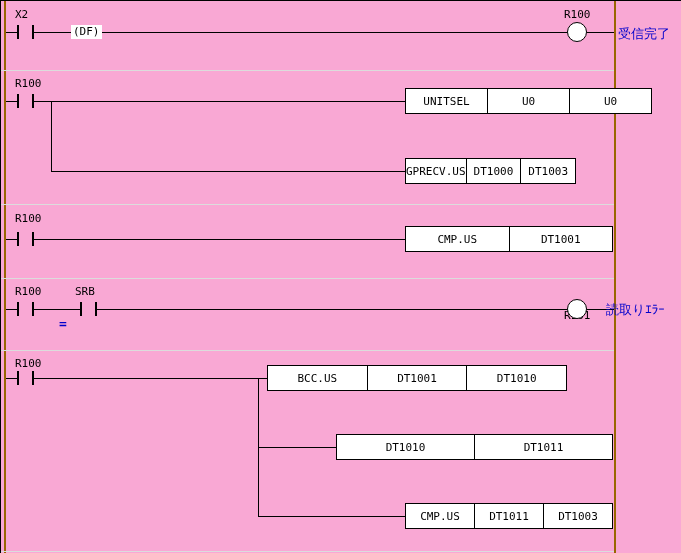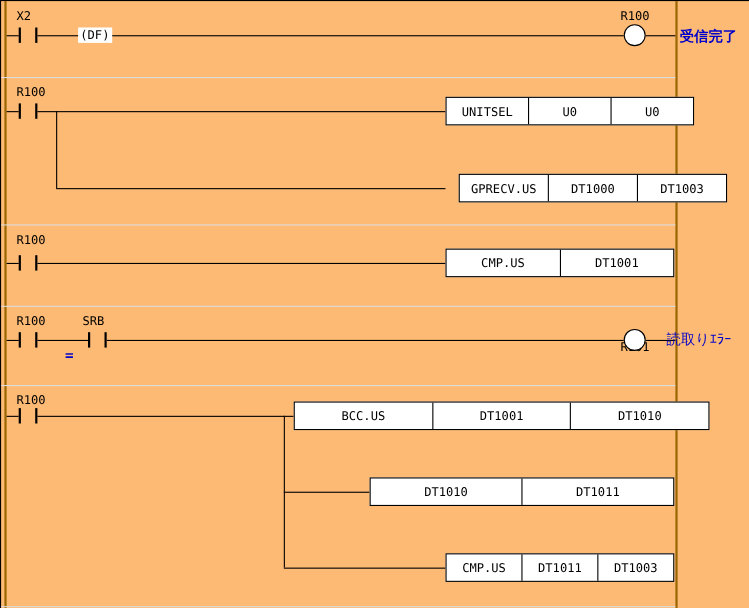--- a/index.html
+++ b/index.html
@@ -1,17 +1,17 @@
 <!DOCTYPE html>
 <html><head>
 <meta charset="utf-8">
 <style>
   html,body{margin:0;padding:0;background:#fff;}
   #canvas{
-    position:relative;width:681px;height:553px;background:#fdba74;
+    position:relative;width:681px;height:553px;background:#f9a8d4;
     border-top:1px solid #000;border-left:1px solid #000;
     box-sizing:border-box;overflow:hidden;
     font-family:"DejaVu Sans Mono","Liberation Mono",monospace;
   }
   .rail{position:absolute;top:0;width:2px;height:553px;background:#996600;}
   .sep{position:absolute;left:0;width:613px;height:1px;background:#dcdcdc;}
   .h{position:absolute;height:1px;background:#000;}
   .v{position:absolute;width:1px;background:#000;}
   .bar{position:absolute;width:2px;height:14px;background:#000;}
   .lbl{
@@ -60,35 +60,35 @@
 
   <div class="lbl" style="left:14px;top:7px;">X2</div>
   <div class="h" style="left:5px;top:31px;width:11px;"></div>
   <div class="bar" style="left:16px;top:24px;"></div>
   <div class="bar" style="left:31px;top:24px;"></div>
   <div class="h" style="left:33px;top:31px;width:533px;"></div>
   <div class="df" style="left:70px;top:24px;">(DF)</div>
   <div class="lbl" style="left:563px;top:7px;">R100</div>
   <div class="coil" style="left:566px;top:21px;"></div>
   <div class="h" style="left:586px;top:31px;width:27px;"></div>
-  <div class="cmt" style="left:617px;top:25px;font-weight:bold;">受信完了</div>
+  <div class="cmt" style="left:617px;top:25px;">受信完了</div>
 
   <div class="lbl" style="left:14px;top:76px;">R100</div>
   <div class="h" style="left:5px;top:100px;width:11px;"></div>
   <div class="bar" style="left:16px;top:93px;"></div>
   <div class="bar" style="left:31px;top:93px;"></div>
   <div class="h" style="left:33px;top:100px;width:371px;"></div>
   <div class="v" style="left:50px;top:100px;height:70px;"></div>
-  <div class="box" style="left:404px;top:87px;width:226px;">
+  <div class="box" style="left:404px;top:87px;width:247px;">
     <div class="cell">UNITSEL</div>
     <div class="cell">U0</div>
     <div class="cell">U0</div>
   </div>
   <div class="h" style="left:50px;top:170px;width:354px;"></div>
-  <div class="box" style="left:416px;top:157px;width:244px;justify-content:space-between;">
+  <div class="box" style="left:404px;top:157px;width:171px;justify-content:space-between;">
     <div class="cell">GPRECV.US</div>
     <div class="cell">DT1000</div>
     <div class="cell">DT1003</div>
   </div>
 
   <div class="lbl" style="left:14px;top:211px;">R100</div>
   <div class="h" style="left:5px;top:238px;width:11px;"></div>
   <div class="bar" style="left:16px;top:231px;"></div>
   <div class="bar" style="left:31px;top:231px;"></div>
   <div class="h" style="left:33px;top:238px;width:371px;"></div>
@@ -111,21 +111,21 @@
   <div class="coil" style="left:566px;top:298px;"></div>
   <div class="h" style="left:586px;top:308px;width:27px;"></div>
   <div class="cmt" style="left:605px;top:301px;">読取りｴﾗｰ</div>
 
   <div class="lbl" style="left:14px;top:356px;">R100</div>
   <div class="h" style="left:5px;top:377px;width:11px;"></div>
   <div class="bar" style="left:16px;top:370px;"></div>
   <div class="bar" style="left:31px;top:370px;"></div>
   <div class="h" style="left:33px;top:377px;width:233px;"></div>
   <div class="v" style="left:257px;top:377px;height:138px;"></div>
-  <div class="box" style="left:266px;top:364px;width:378px;">
+  <div class="box" style="left:266px;top:364px;width:300px;">
     <div class="cell">BCC.US</div>
     <div class="cell">DT1001</div>
     <div class="cell">DT1010</div>
   </div>
   <div class="h" style="left:257px;top:446px;width:78px;"></div>
   <div class="box" style="left:335px;top:433px;width:277px;">
     <div class="cell">DT1010</div>
     <div class="cell">DT1011</div>
   </div>
   <div class="h" style="left:257px;top:515px;width:147px;"></div>

